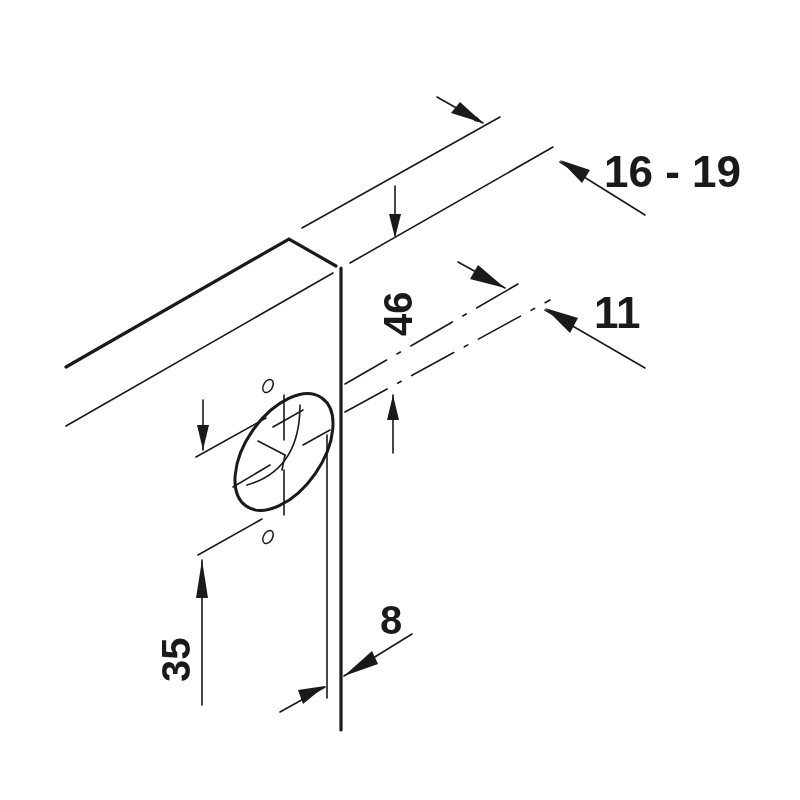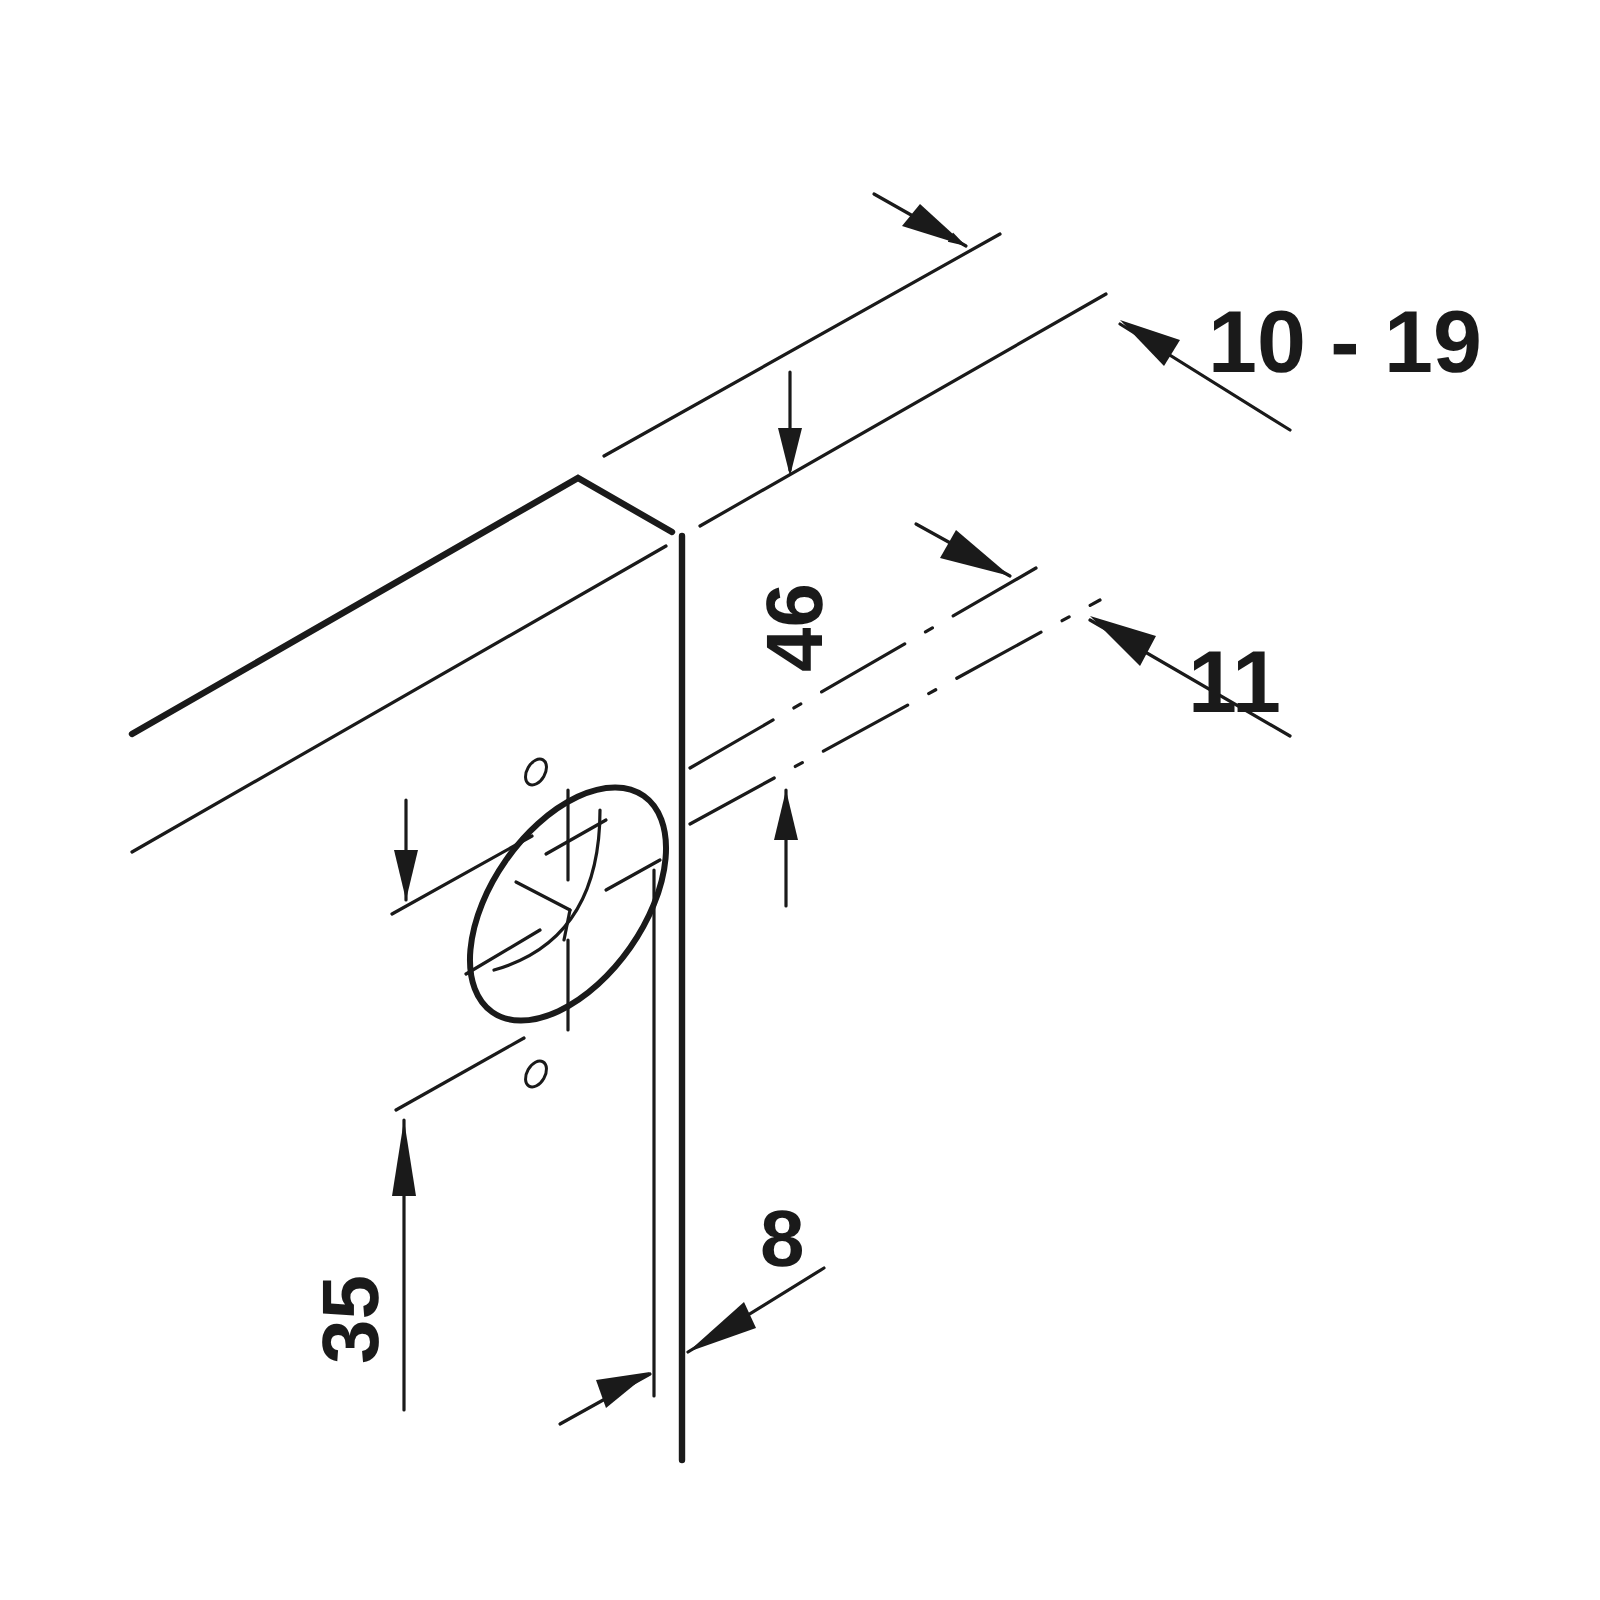--- a/index.html
+++ b/index.html
@@ -77,18 +77,18 @@
       <line x1="202" y1="705" x2="202" y2="560" stroke-width="1.6"></line>
       <path d="M196,598 L202,560 L208,598 Z" fill="#1a1a1a" stroke="none"></path>
 
       <line x1="280" y1="712" x2="325" y2="687" stroke-width="1.6"></line>
       <path d="M325,686 L298,690 L303,704 Z" fill="#1a1a1a" stroke="none"></path>
       <line x1="412" y1="634" x2="344" y2="676" stroke-width="1.6"></line>
       <path d="M344,676 L372,651 L378,664 Z" fill="#1a1a1a" stroke="none"></path>
     </g>
   </svg>
 
-  <div class="dim-label" style="left:604px; top:150px; font-size:44px;">10 - 19</div>
-  <div class="dim-label" style="left:594px; top:320px; font-size:44px;">11</div>
+  <div class="dim-label" style="left:604px; top:150px; font-size:44px;">16 - 19</div>
+  <div class="dim-label" style="left:594px; top:291px; font-size:44px;">11</div>
   <div class="dim-label rot" style="left:372px; top:290px; font-size:40px; width:52px; height:40px;">46</div>
   <div class="dim-label rot" style="left:150px; top:636px; font-size:40px; width:52px; height:40px;">35</div>
   <div class="dim-label" style="left:380px; top:600px; font-size:40px;">8</div>
 </div>
 
 </body></html>

